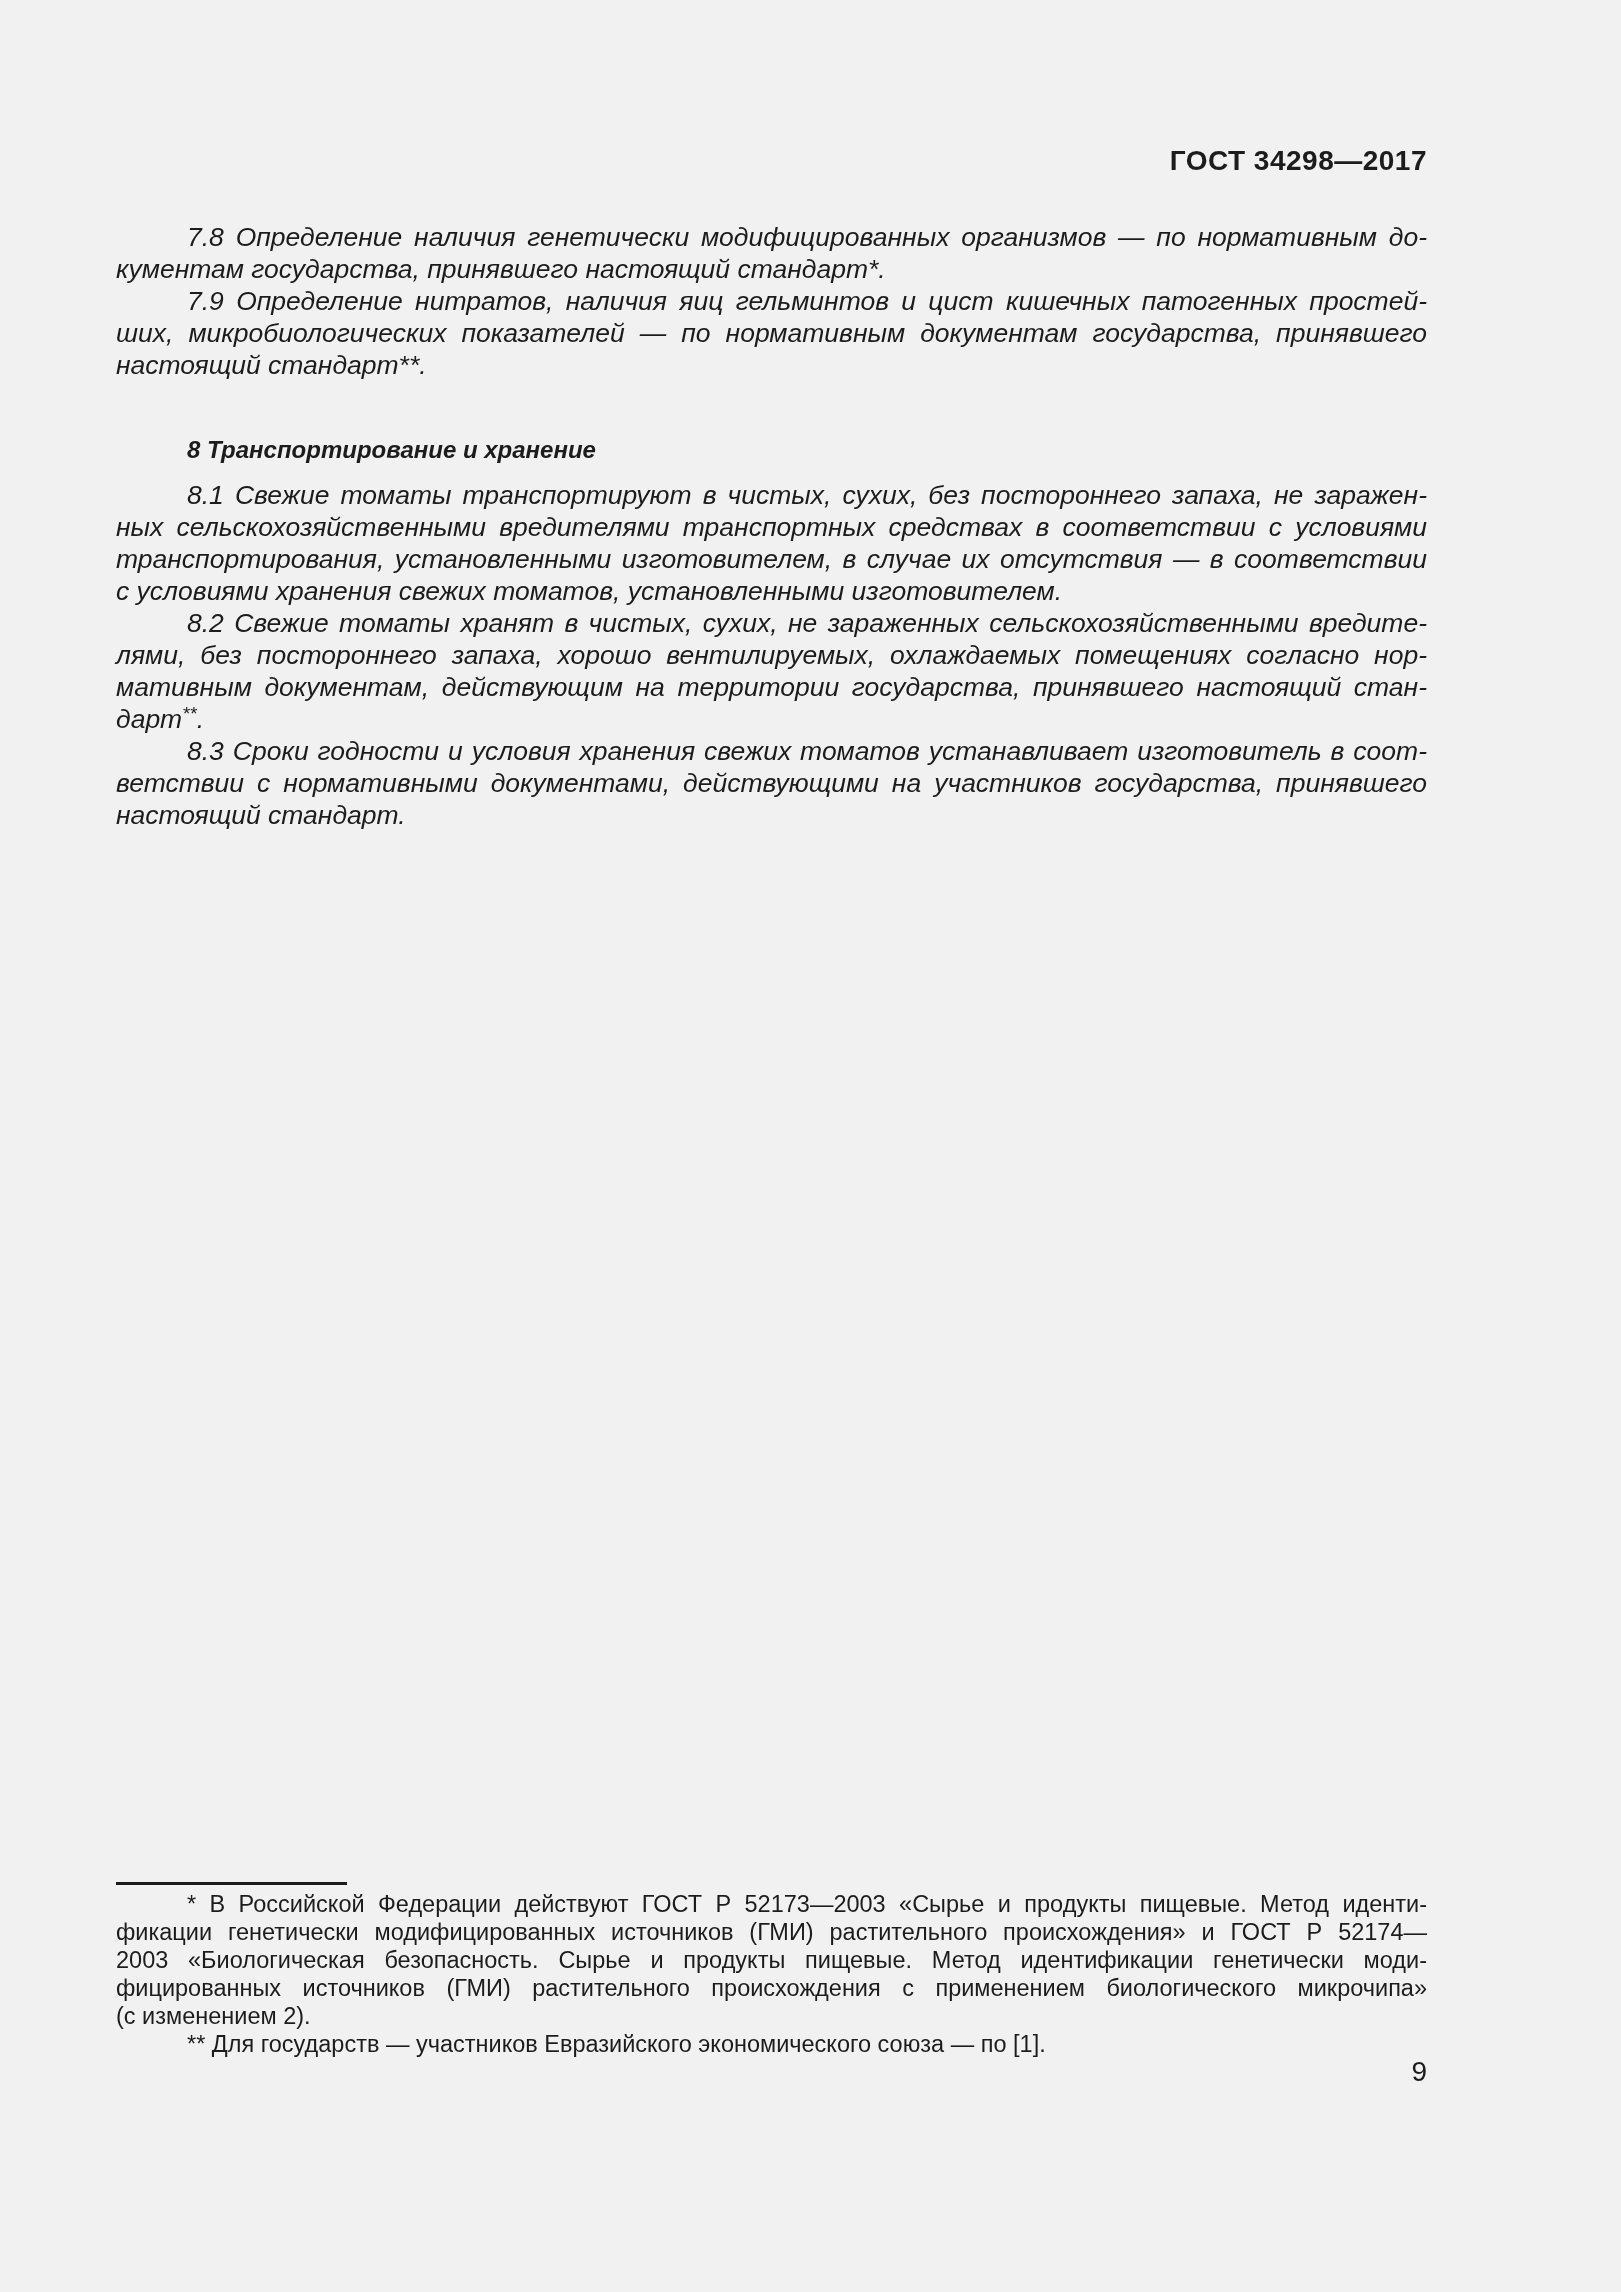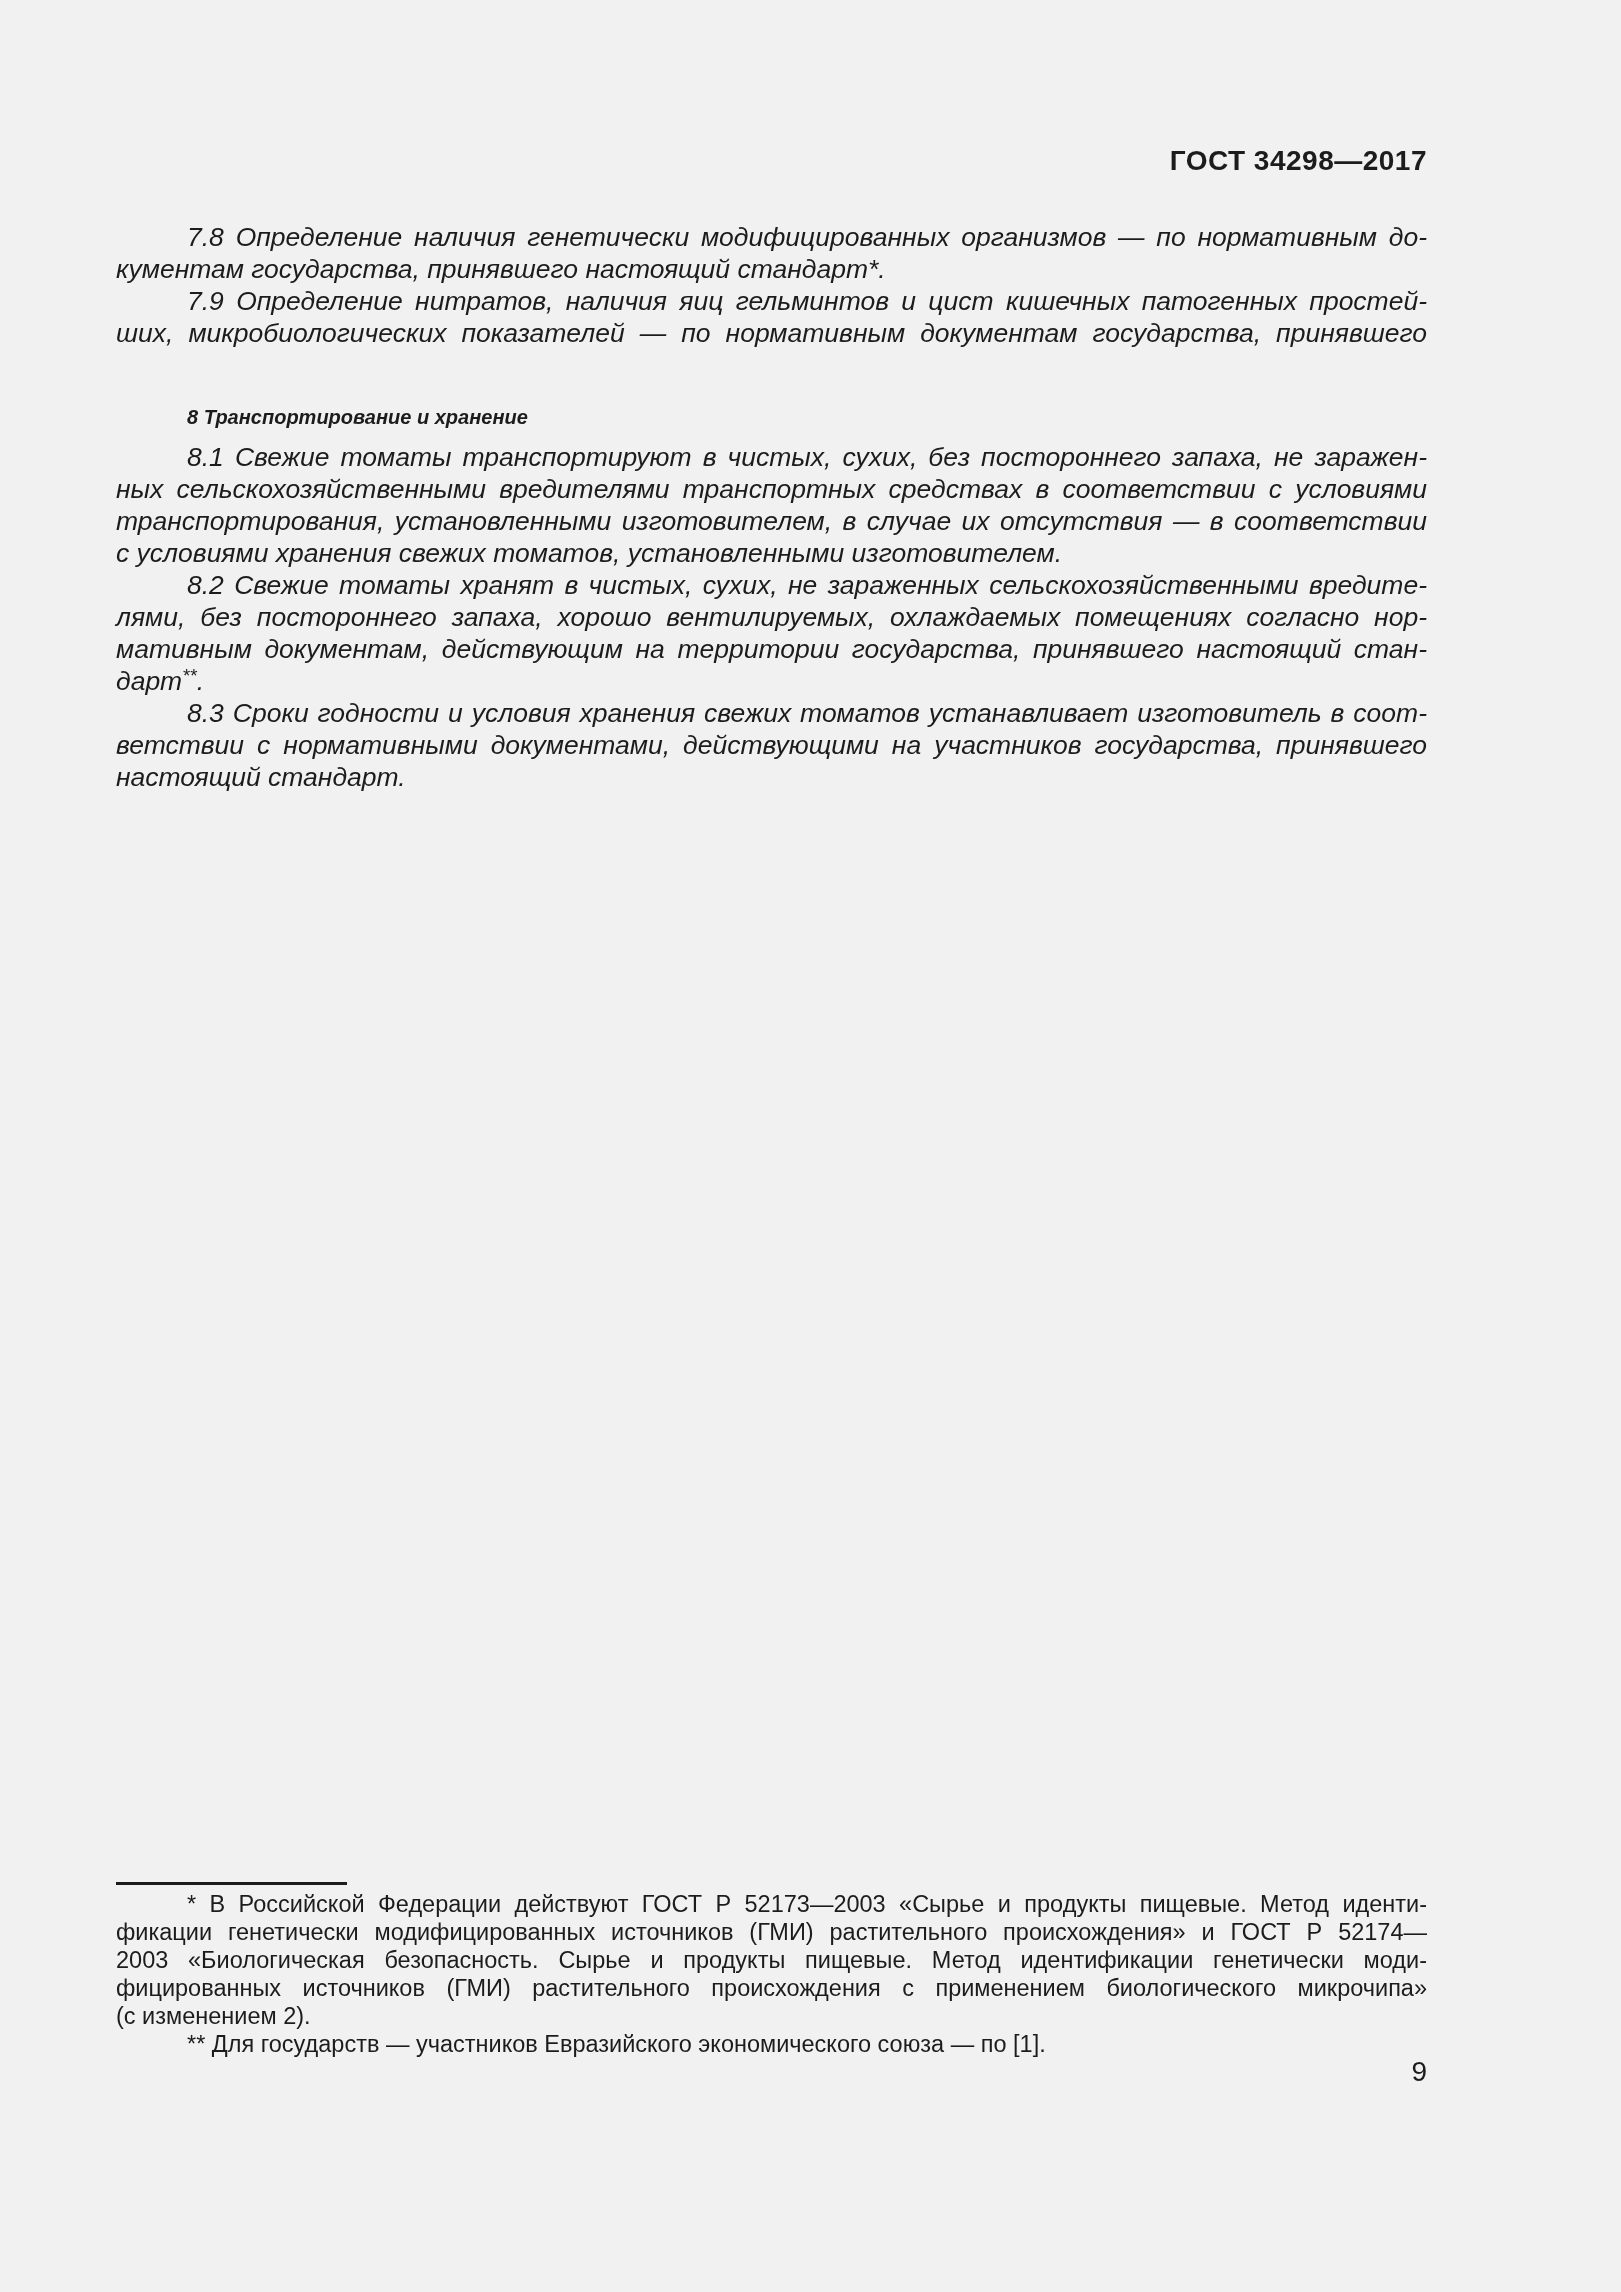--- a/index.html
+++ b/index.html
@@ -46,23 +46,23 @@
     text-align: justify;
     text-align-last: justify;
     white-space: normal;
   }
   .line.first { text-indent: 71px; }
   .line.last  { text-align: left; text-align-last: left; }
 
   .heading {
     font-weight: bold;
     font-style: italic;
-    font-size: 20px;
+    font-size: 24px;
     line-height: 39px;
-    margin: 49px 0 4px 0;
+    margin: 49px 0 10px 0;
     text-indent: 71px;
   }
 
   .sup-marker {
     display: inline-block;
     font-size: 70%;
     position: relative;
     top: -0.45em;
     line-height: 0;
   }
@@ -104,20 +104,21 @@
   <div class="content">
 
     <div>
       <div class="line first">7.8 Определение наличия генетически модифицированных организмов — по нормативным до-</div>
       <div class="line last">кументам государства, принявшего настоящий стандарт*.</div>
     </div>
 
     <div>
       <div class="line first">7.9 Определение нитратов, наличия яиц гельминтов и цист кишечных патогенных простей-</div>
       <div class="line">ших, микробиологических показателей — по нормативным документам государства, принявшего</div>
+      <div class="line last">настоящий стандарт**.</div>
     </div>
 
     <div class="heading">8 Транспортирование и хранение</div>
 
     <div>
       <div class="line first">8.1 Свежие томаты транспортируют в чистых, сухих, без постороннего запаха, не заражен-</div>
       <div class="line">ных сельскохозяйственными вредителями транспортных средствах в соответствии с условиями</div>
       <div class="line">транспортирования, установленными изготовителем, в случае их отсутствия — в соответствии</div>
       <div class="line last">с условиями хранения свежих томатов, установленными изготовителем.</div>
     </div>

